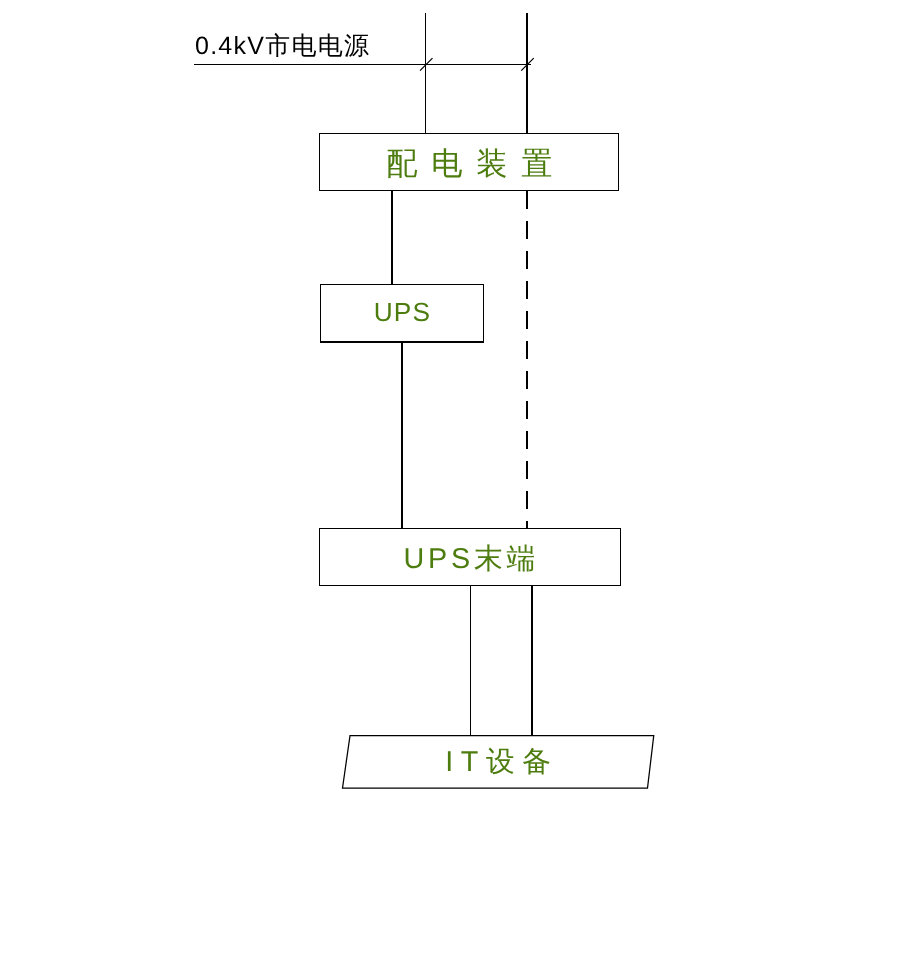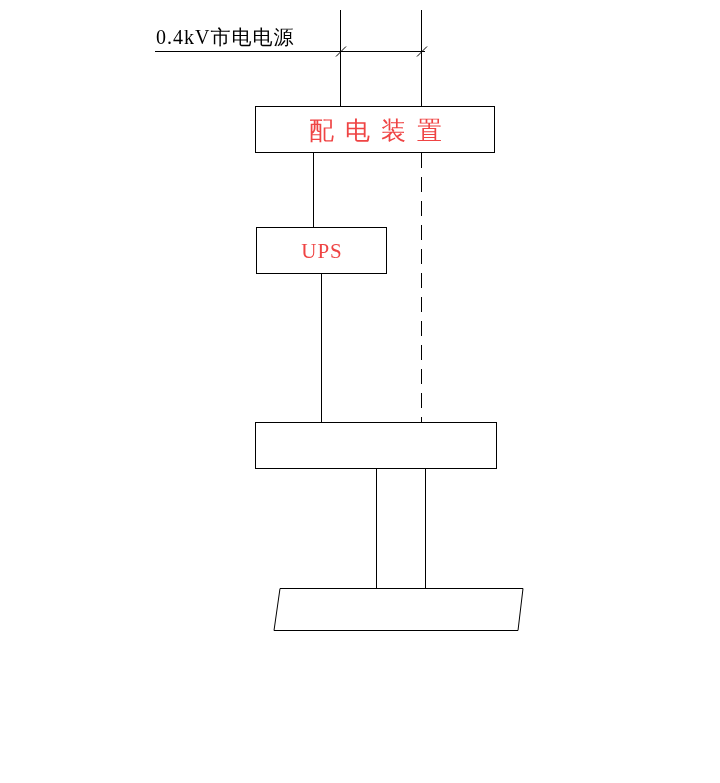--- a/index.html
+++ b/index.html
@@ -6,21 +6,21 @@
     margin: 0;
     padding: 0;
     background: #ffffff;
   }
   .canvas {
     position: relative;
     width: 720px;
     height: 783px;
     background: #ffffff;
     color: #000000;
-    font-family: Liberation Serif, serif;
+    font-family: Liberation Sans, sans-serif;
     overflow: hidden;
     text-align: right;
   }
   .linework {
     position: absolute;
     left: 0;
     top: 0;
   }
   .lbl {
     position: absolute;
@@ -33,21 +33,21 @@
     font-size: 20px;
     line-height: 24px;
     letter-spacing: 1px;
   }
   .node-label {
     position: absolute;
     display: flex;
     align-items: center;
     justify-content: center;
     white-space: nowrap;
-    color: #ef4444;
+    color: #4d7c0f;
   }
   .node-label.distribution {
     left: 256px; top: 107px; width: 239px; height: 46px;
     font-size: 25px; letter-spacing: 11px; padding-left: 11px;
     box-sizing: border-box;
   }
   .node-label.ups {
     left: 257px; top: 228px; width: 130px; height: 46px;
     font-size: 21px; letter-spacing: 1px;
   }
@@ -107,16 +107,18 @@
 
     <polygon points="280,588.5 523,588.5 518,630.5 274,630.5" fill="#ffffff" stroke="#000" stroke-width="1"></polygon>
   </svg>
 
   <div class="lbl source-label">0.4kV市电电源</div>
 
   <div class="node-label distribution">配电装置</div>
 
   <div class="node-label ups">UPS</div>
 
+  <div class="node-label ups-terminal">UPS末端</div>
 
+  <div class="node-label it-equipment">IT设备</div>
 
 
 </div>
 
 </body></html>

